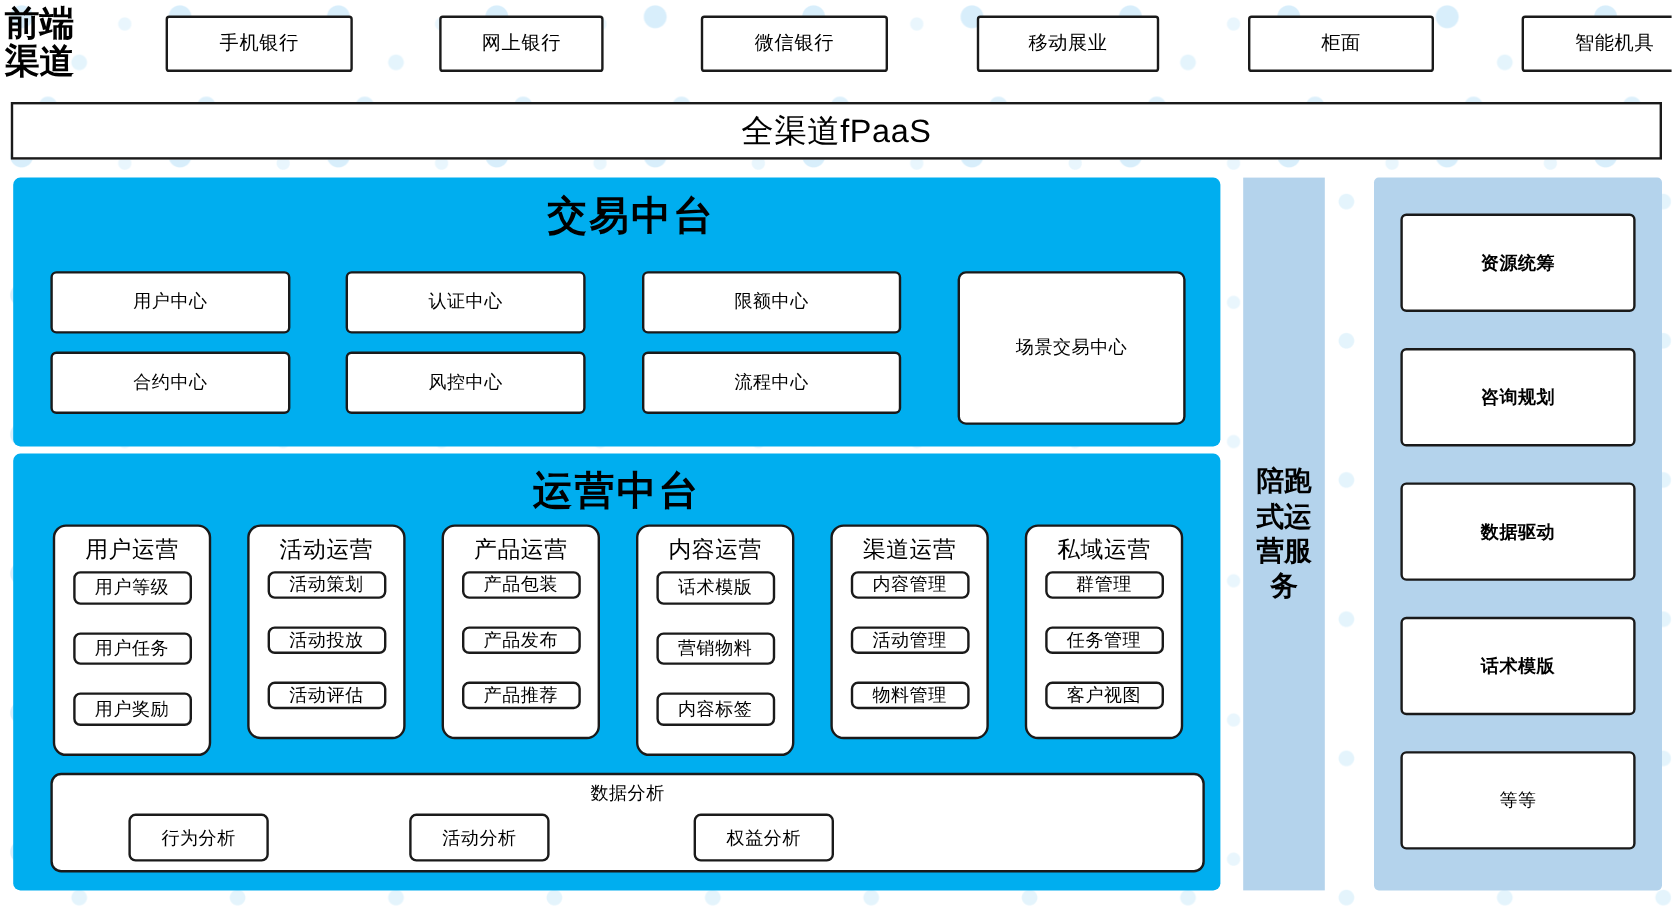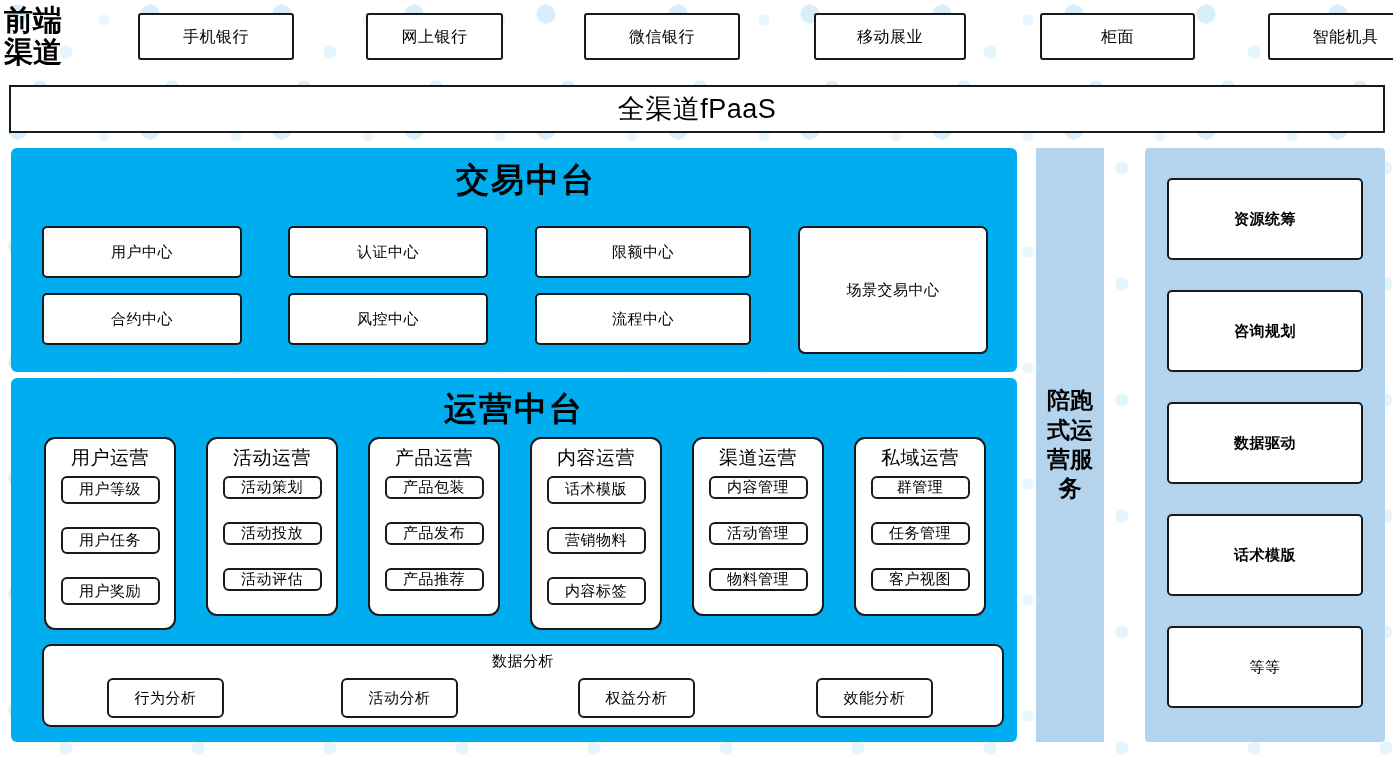--- a/index.html
+++ b/index.html
@@ -317,21 +317,20 @@
     <div class="op-item" style="width:99px;">群管理</div>
     <div class="op-item" style="width:99px;">任务管理</div>
     <div class="op-item" style="width:99px;">客户视图</div>
   </div>
 
   <div id="data-analysis">
     <div id="data-analysis-title">数据分析</div>
     <div class="da-item" style="left:63px;">行为分析</div>
     <div class="da-item" style="left:297px;">活动分析</div>
     <div class="da-item" style="left:534px;">权益分析</div>
-    <div class="da-item" style="left:772px;">效能分析</div>
   </div>
 
   <div id="service-column">
     <div id="service-column-label">陪跑式运营服务</div>
   </div>
 
   <div id="capability-panel">
     <div class="cap-item" style="top:30px;">资源统筹</div>
     <div class="cap-item" style="top:142px;">咨询规划</div>
     <div class="cap-item" style="top:254px;">数据驱动</div>

